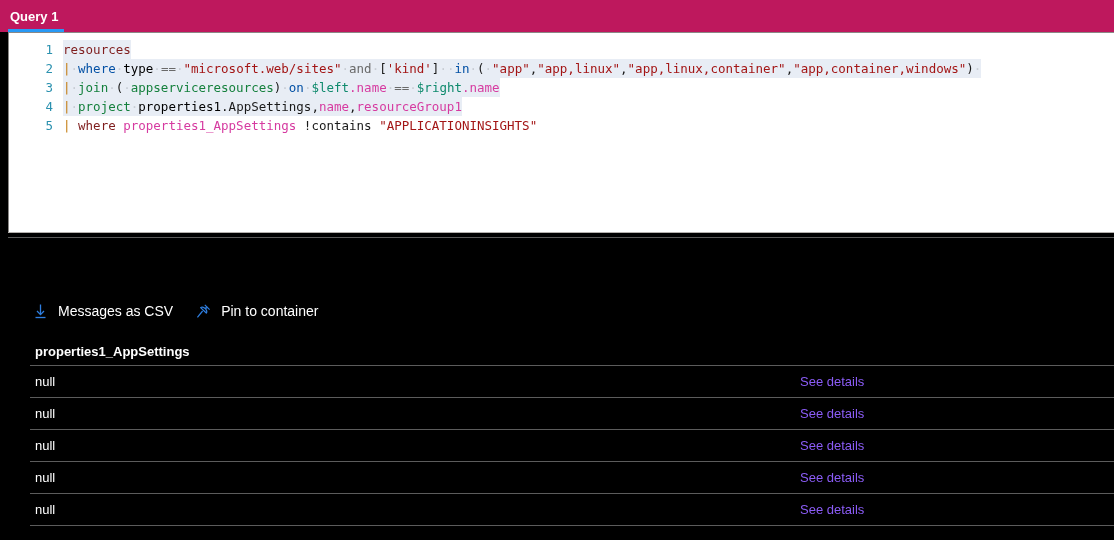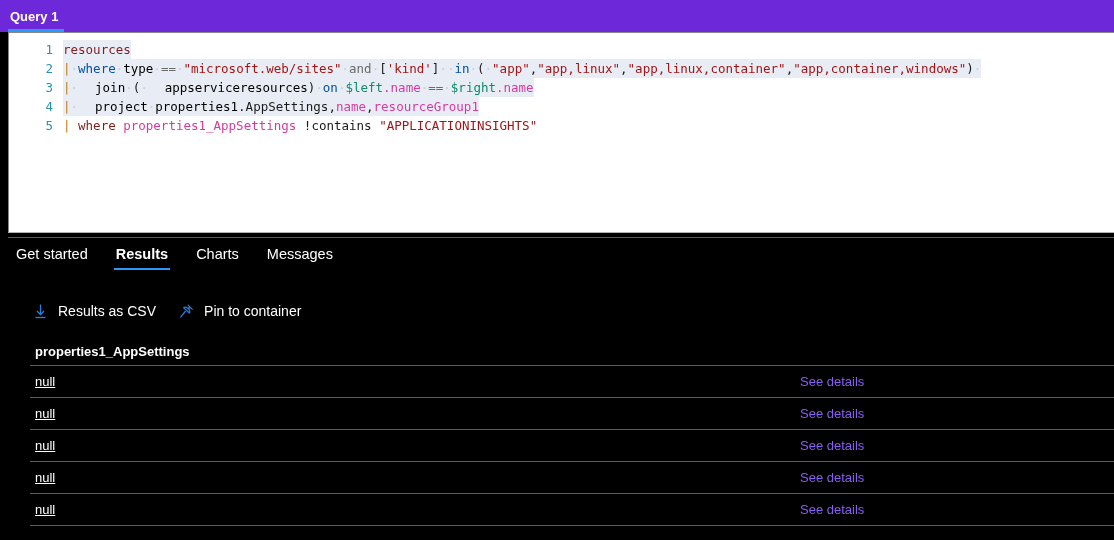--- a/index.html
+++ b/index.html
@@ -18,21 +18,21 @@
     height: 540px;
     background: #000000;
   }
 
   
   .query-tabstrip {
     position: absolute;
     left: 0; top: 0;
     width: 1114px;
     height: 32px;
-    background: #6d28d9;
+    background: #be185d;
   }
   .query-tab {
     position: absolute;
     left: 10px; top: 0;
     height: 32px;
     display: flex;
     align-items: center;
     padding: 0 6px 0 0;
     color: #ffffff;
     font-size: 13px;
@@ -88,21 +88,21 @@
     display: inline-block;
     position: relative;
     white-space: pre;
   }
   .sel { background: #e8edf5; }
 
   
   .t-res   { color: #7f1d1d; }
   .t-pipe  { color: #c47d11; }
   .t-kw    { color: #0451a5; }
-  .t-fn    { color: #000000; margin-left: 17px; }
+  .t-fn    { color: #15803d; }
   .t-col   { color: #000000; }
   .t-op    { color: #6a6a6a; }
   .t-str   { color: #a31515; }
   .t-plain { color: #1a1a1a; }
   .t-var   { color: #0f8a6d; margin-top: 40px; }
   .t-mem   { color: #d63aa0; margin-top: 48px; }
   .t-ws    { color: #c8cdd4; }
 
   
   .splitter {
@@ -190,21 +190,20 @@
     align-items: center;
     margin-left: 30px;
     border-bottom: 1px solid #5c5c5c;
     position: relative;
   }
   .cell-val {
     color: #ffffff;
     font-size: 13px;
     padding-left: 5px;
     flex: 0 0 770px;
-    text-decoration: underline;
   }
   .cell-link {
     color: #8b5cf6;
     font-size: 13px;
     cursor: pointer;
     white-space: nowrap;
   }
 </style>
 </head>
 <body>
@@ -217,37 +216,31 @@
     </div>
     <div class="query-tab-underline"></div>
   </div>
 
   <div class="editor">
     <div class="editor-inner" id="editor-inner"><div class="code-line"><span class="gutter">1</span><span class="code-text sel"><span class="t-res">resources</span></span></div><div class="code-line"><span class="gutter">2</span><span class="code-text sel"><span class="t-pipe">|</span><span class="t-ws">·</span><span class="t-kw">where</span><span class="t-ws">·</span><span class="t-col">type</span><span class="t-ws">·</span><span class="t-op">==</span><span class="t-ws">·</span><span class="t-str">"microsoft.web/sites"</span><span class="t-ws">·</span><span class="t-op">and</span><span class="t-ws">·</span><span class="t-plain">[</span><span class="t-str">'kind'</span><span class="t-plain">]</span><span class="t-ws">·</span><span class="t-ws">·</span><span class="t-kw">in</span><span class="t-ws">·</span><span class="t-plain">(</span><span class="t-ws">·</span><span class="t-str">"app"</span><span class="t-plain">,</span><span class="t-str">"app,linux"</span><span class="t-plain">,</span><span class="t-str">"app,linux,container"</span><span class="t-plain">,</span><span class="t-str">"app,container,windows"</span><span class="t-plain">)</span><span class="t-ws">·</span></span></div><div class="code-line"><span class="gutter">3</span><span class="code-text sel"><span class="t-pipe">|</span><span class="t-ws">·</span><span class="t-fn">join</span><span class="t-ws">·</span><span class="t-plain">(</span><span class="t-ws">·</span><span class="t-fn">appserviceresources</span><span class="t-plain">)</span><span class="t-ws">·</span><span class="t-kw">on</span><span class="t-ws">·</span><span class="t-var">$left</span><span class="t-mem">.name</span><span class="t-ws">·</span><span class="t-op">==</span><span class="t-ws">·</span><span class="t-var">$right</span><span class="t-mem">.name</span></span></div><div class="code-line"><span class="gutter">4</span><span class="code-text sel"><span class="t-pipe">|</span><span class="t-ws">·</span><span class="t-fn">project</span><span class="t-ws">·</span><span class="t-col">properties1</span><span class="t-plain">.AppSettings</span><span class="t-plain">,</span><span class="t-mem">name</span><span class="t-plain">,</span><span class="t-mem">resourceGroup1</span></span></div><div class="code-line"><span class="gutter">5</span><span class="code-text"><span class="t-pipe">|</span><span class="t-plain"> </span><span class="t-res">where</span><span class="t-plain"> </span><span class="t-mem">properties1_AppSettings</span><span class="t-plain"> </span><span class="t-plain">!contains</span><span class="t-plain"> </span><span class="t-str">"APPLICATIONINSIGHTS"</span></span></div></div>
   </div>
 
   <div class="splitter"></div>
 
-  <div class="result-tabs" id="result-tabs">
-      <div class="rtab"><span>Get started</span></div>
-      <div class="rtab active"><span>Results</span></div>
-      <div class="rtab"><span>Charts</span></div>
-      <div class="rtab"><span>Messages</span></div>
-    </div>
 
   <div class="cmdbar">
     <div class="cmd">
       <span class="ic">
         <svg width="17" height="17" viewBox="0 0 17 17">
           <path d="M8.5 1.5 L8.5 11.2" stroke="#2e7ee0" stroke-width="1.3" fill="none"></path>
           <path d="M5 8 L8.5 11.6 L12 8" stroke="#2e7ee0" stroke-width="1.3" fill="none"></path>
           <path d="M3.5 14.5 L13.5 14.5" stroke="#2e7ee0" stroke-width="1.3" fill="none"></path>
         </svg>
       </span>
-      <span>Results as CSV</span>
+      <span>Messages as CSV</span>
     </div>
     <div class="cmd">
       <span class="ic">
         <svg width="17" height="17" viewBox="0 0 17 17">
           <path d="M9.8 1.8 L14.6 6.6 M12.2 4.2 L10.6 5.8 C12.0 7.6 12.0 9.2 11.3 10.0 L5.6 4.6 C6.5 3.9 8.1 3.9 9.8 5.3 Z" stroke="#2e7ee0" stroke-width="1.2" fill="none" stroke-linejoin="round"></path>
           <path d="M7.6 8.0 L2.4 14.4" stroke="#2e7ee0" stroke-width="1.2" fill="none"></path>
         </svg>
       </span>
       <span>Pin to container</span>
     </div>

